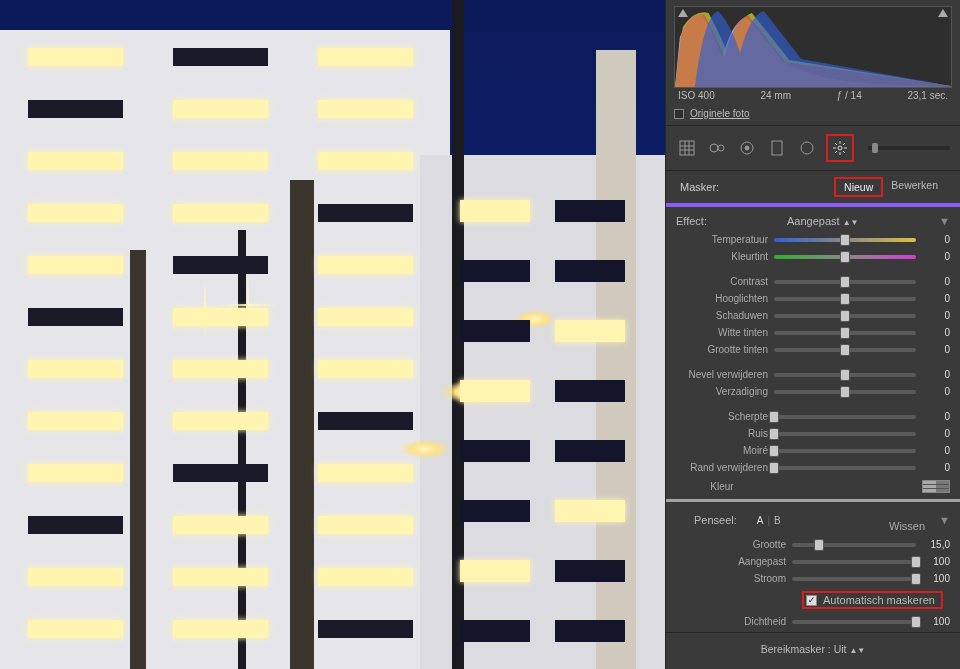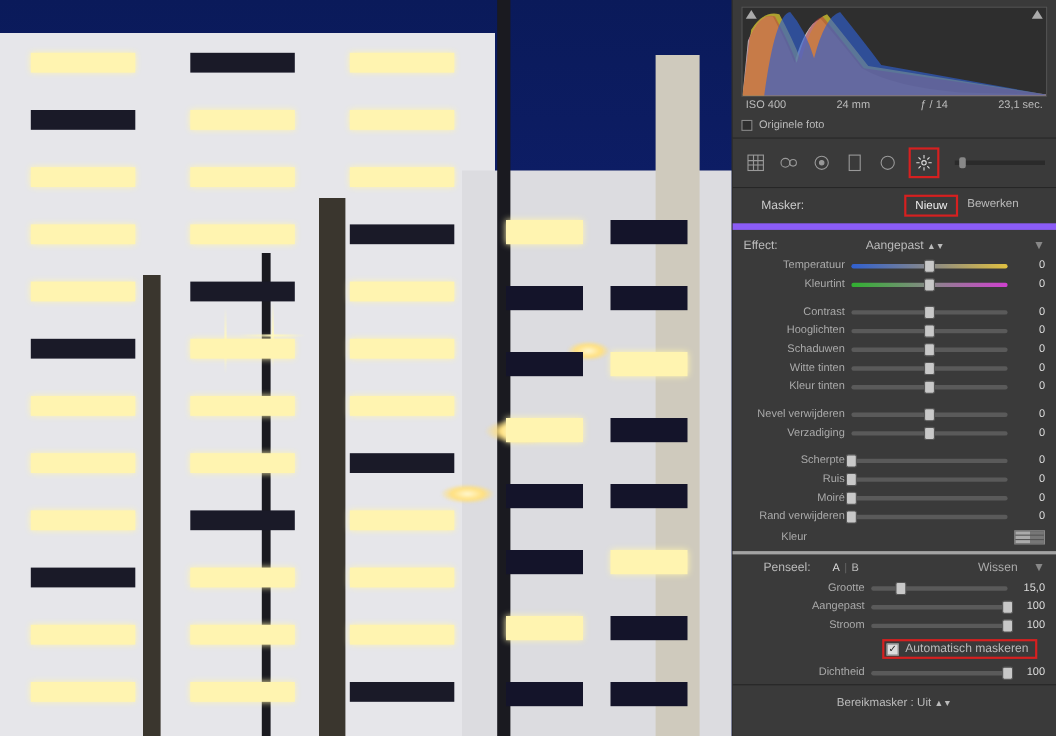--- a/index.html
+++ b/index.html
@@ -17,32 +17,32 @@
   .star::after { width: 2px; height: 60px; transform: translate(-50%,-50%); background: linear-gradient(0deg, transparent, #fff8c0, transparent); }
 
   .panel { width: 295px; height: 669px; background: #3a3a3a; display: flex; flex-direction: column; border-left: 1px solid #262626; }
   .histo-wrap { padding: 6px 8px 0 8px; }
   .histo { position: relative; height: 82px; background: #2e2e2e; border: 1px solid #555; }
   .histo svg { width: 100%; height: 100%; }
   .histo .tri { position: absolute; top: 2px; width: 0; height: 0; border-left: 5px solid transparent; border-right: 5px solid transparent; border-bottom: 8px solid #aaa; }
   .histo .tri.l { left: 3px; }
   .histo .tri.r { right: 3px; }
   .meta-row { display: flex; font-size: 10px; color: #bbb; padding: 2px 4px 4px 4px; justify-content: space-between; }
-  .orig-row { display: flex; align-items: center; gap: 6px; padding: 3px 8px 6px 8px; font-size: 10px; border-bottom: 1px solid #262626; }
+  .orig-row { display: flex; align-items: center; gap: 6px; padding: 3px 8px 6px 8px; font-size: 10px; border-bottom: 1px solid #262626; text-decoration: underline; }
   .orig-row .cbx { width: 10px; height: 10px; border: 1px solid #888; background: #2e2e2e; }
 
   .toolstrip { display: flex; align-items: center; gap: 8px; padding: 8px 10px; border-bottom: 1px solid #262626; }
   .tool { width: 22px; height: 22px; border-radius: 3px; display: flex; align-items: center; justify-content: center; color: #aaa; cursor: pointer; }
   .tool svg { stroke: #999; fill: none; }
   .tool.active svg { stroke: #ddd; }
   .highlight { border: 2px solid #d62020; padding: 1px; }
   .miniSlider { flex: 1; height: 4px; background: #2a2a2a; position: relative; margin-left: 6px; }
   .miniSlider .knob { position: absolute; left: 4px; top: -3px; width: 6px; height: 10px; background: #888; border-radius: 2px; }
 
-  .maskrow { display: flex; align-items: center; padding: 6px 26px; border-bottom: 6px solid #8b5cf6; }
+  .maskrow { display: flex; align-items: center; padding: 6px 14px; border-bottom: 4px solid #8b5cf6; }
   .maskrow .lab { flex: 1; font-size: 11px; color: #ccc; }
   .pillbox { display: flex; }
   .pill { font-size: 10.5px; padding: 2px 8px; color: #bbb; cursor: pointer; }
   .pill.nieuw { border: 2px solid #d62020; color: #eee; }
 
   .section { padding: 4px 10px 2px 10px; }
   .sectionhead { display: flex; align-items: flex-start; font-size: 11px; padding: 4px 0; gap: 40px; }
   .sectionhead .fill { flex: 1; }
   .sectionhead .tri-r { color: #888; }
   .sline { display: flex; align-items: center; height: 17px; gap: 6px; }
@@ -57,21 +57,21 @@
   .kleur-row { display: flex; align-items: center; padding: 4px 0; gap: 8px; }
   .kleur-row .nm { width: 92px; text-align: center; font-size: 10px; color: #aaa; }
   .kleur-row .swatch { margin-left: auto; width: 28px; height: 13px; border: 1px solid #888; background: linear-gradient(90deg,#aaa 50%,#777 50%); position:relative; }
   .kleur-row .swatch::before, .kleur-row .swatch::after { content:""; position:absolute; width:100%; height:1px; background:#555; left:0; }
   .kleur-row .swatch::before{ top:3px;} .kleur-row .swatch::after{bottom:3px;}
 
   .brush-sec { border-top: 3px solid #a3a3a3; padding: 6px 10px 2px 28px; }
   .brush-head { display: flex; align-items: center; font-size: 11px; padding-bottom: 4px; }
   .brush-head .ab { margin-left: 20px; display: flex; gap: 4px; align-items: center; font-size: 10px; }
   .brush-head .ab .sep { color: #666; }
-  .brush-head .wis { margin-left: auto; margin-right: 14px; color: #aaa; }
+  .brush-head .wis { margin-left: auto; margin-right: 14px; color: #aaa; margin-top: 12px; }
   .brush-head .tri-r { color: #888; }
   .automask-row { display: flex; align-items: center; padding: 2px 0; margin: 2px 0 2px 108px; }
   .automask-inner { display: inline-flex; align-items: center; gap: 6px; border: 2px solid #d62020; padding: 1px 6px 1px 2px; }
   .automask-inner .chk { width: 11px; height: 11px; border: 1px solid #888; background: #ddd; color: #222; font-size: 9px; line-height: 9px; text-align: center; }
 
   .bereik { border-top: 1px solid #262626; padding: 10px 10px; text-align: center; font-size: 10.5px; color: #bbb; }
 </style>
 </head>
 <body>
 
@@ -271,21 +271,21 @@
           <span class="val">0</span>
         </div>
         <div class="sline">
           <span class="nm">Witte tinten</span>
           <div class="track gray">
             <div class="knob" style="left: 50%;"></div>
           </div>
           <span class="val">0</span>
         </div>
         <div class="sline">
-          <span class="nm">Kleur tinten</span>
+          <span class="nm">Grootte tinten</span>
           <div class="track gray">
             <div class="knob" style="left: 50%;"></div>
           </div>
           <span class="val">0</span>
         </div>
         <div class="gap"></div>
         <div class="sline">
           <span class="nm">Nevel verwijderen</span>
           <div class="track gray">
             <div class="knob" style="left: 50%;"></div>

